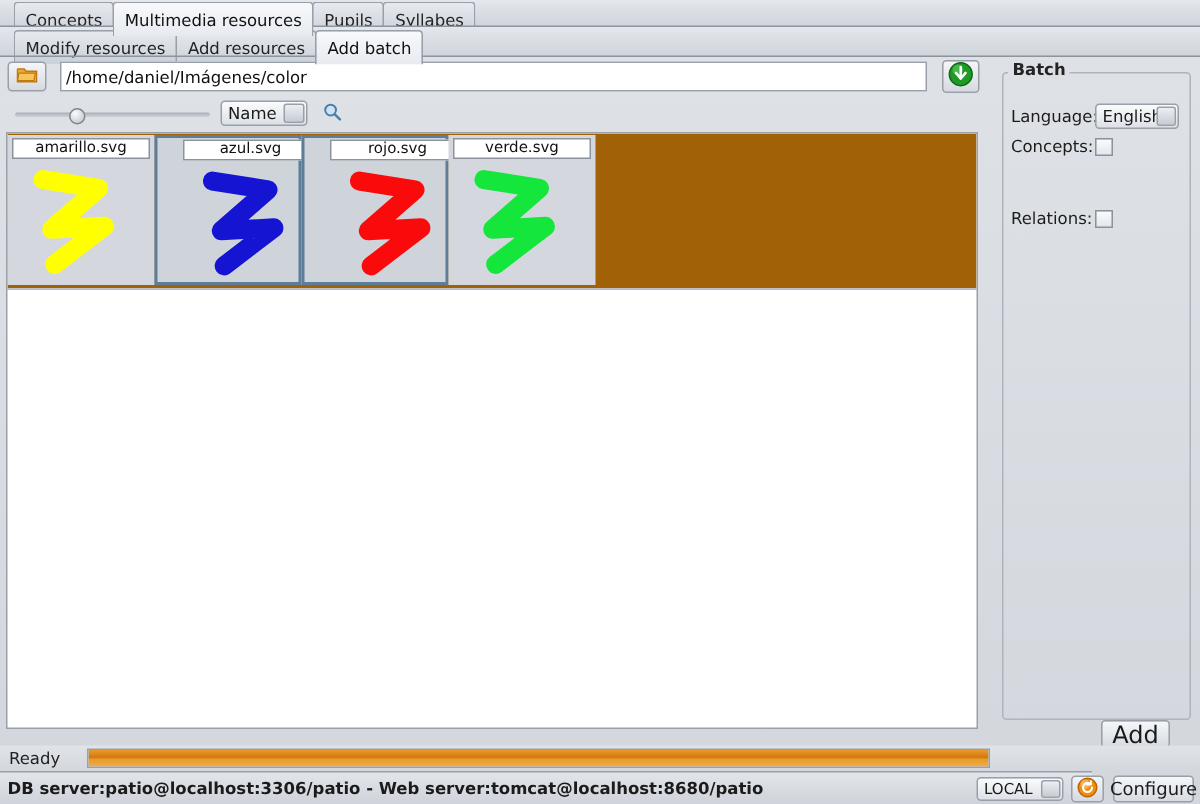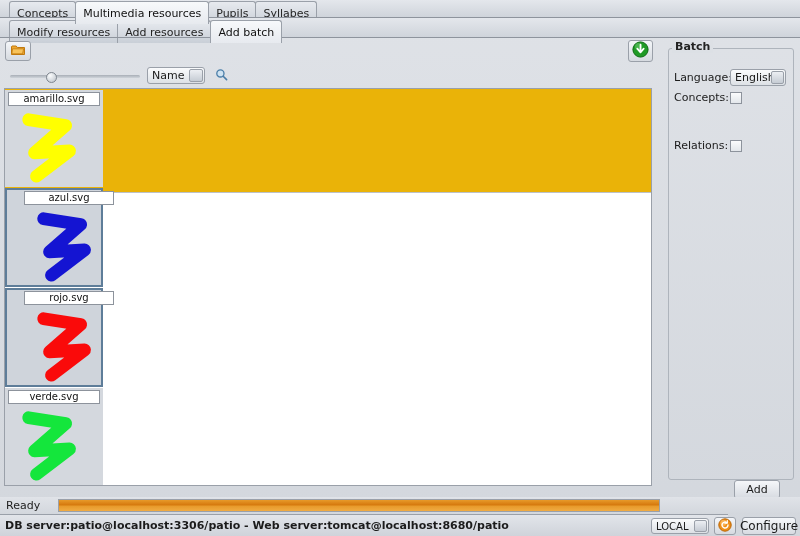--- a/index.html
+++ b/index.html
@@ -199,26 +199,25 @@
     width: 648px; height: 398px;
     box-sizing: border-box;
     border: 1px solid #9aa0a9;
     background: #ffffff;
     overflow: hidden;
   }
   #thumb-strip {
     position: relative;
     width: 100%;
     height: 104px;
-    background: #eab308;
+    background: #a16207;
     box-sizing: border-box;
     border-bottom: 1px solid #bcc1c8;
     display: flex;
     align-items: flex-start;
-    flex-direction: column;
   }
   .thumb {
     position: relative;
     width: 98px;
     height: 100px;
     box-sizing: border-box;
     margin: 1px 0 0 0;
     border: 1px solid transparent;
     background: #d4d8de;
     cursor: default;
@@ -321,21 +320,21 @@
   }
   #add-btn {
     position: absolute;
     left: 72px; top: 442px;
     width: 46px; height: 19px;
     box-sizing: border-box;
     border: 1px solid #9aa0a9;
     border-radius: 3px;
     background: linear-gradient(#f5f7fa, #d7dbe1);
     display: flex; align-items: center; justify-content: center;
-    font-size: 11px;
+    font-size: 16px;
     cursor: default;
   }
 
   
   #status-row {
     position: absolute;
     left: 0; top: 497px;
     width: 800px; height: 17px;
     background: linear-gradient(#e0e3e8, #d3d7dd);
     padding-left: 12px;
@@ -463,20 +462,21 @@
 
       <div id="path-row">
         <div id="browse-btn">
           <span>
             <svg width="14" height="12" viewBox="0 0 14 12">
               <path d="M0.5 2.5 L0.5 10.5 L13.5 10.5 L13.5 3.5 L6.3 3.5 L5.2 2.0 L1.0 2.0 Z" fill="#f0a830" stroke="#c07a10" stroke-width="1"></path>
               <path d="M1.5 4.8 L12.6 4.8 L11.6 9.8 L0.8 9.8 Z" fill="#f8c35a" stroke="#c07a10" stroke-width="0.8"></path>
             </svg>
           </span>
         </div>
+        <input id="path-input" type="text" value="/home/daniel/Imágenes/color" style="">
         <div id="go-btn">
           <span>
             <svg width="17" height="17" viewBox="0 0 17 17">
               <circle cx="8.5" cy="8.5" r="7.6" fill="#1f9a26" stroke="#0d6a13" stroke-width="1"></circle>
               <circle cx="6.6" cy="5.6" r="3.6" fill="#69cc6e" opacity="0.55"></circle>
               <path d="M8.5 3.6 L8.5 9.6 M5.3 7.6 L8.5 11.4 L11.7 7.6" fill="none" stroke="#ffffff" stroke-width="1.7" stroke-linecap="round" stroke-linejoin="round"></path>
             </svg>
           </span>
         </div>
       </div>

